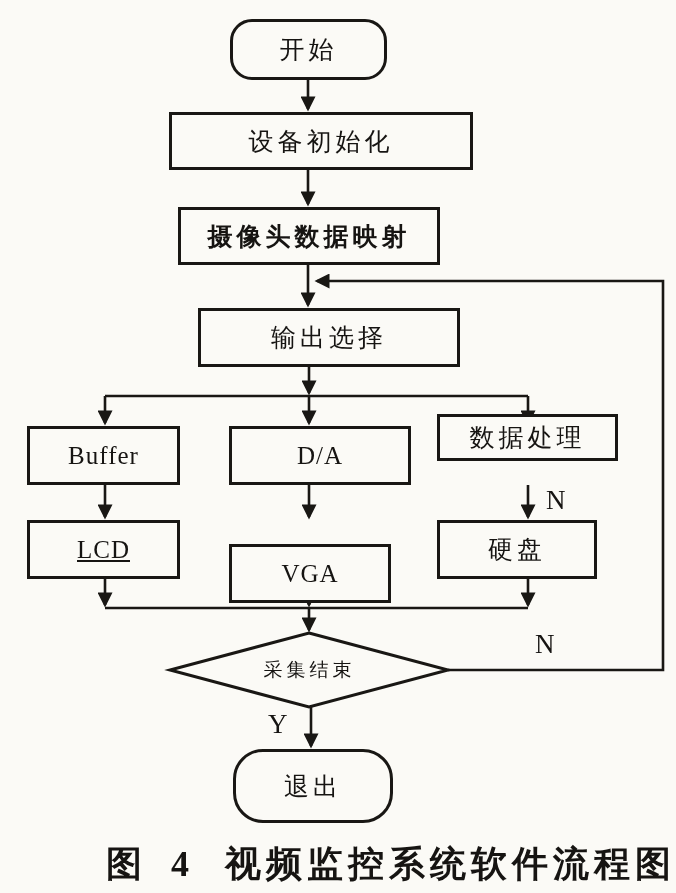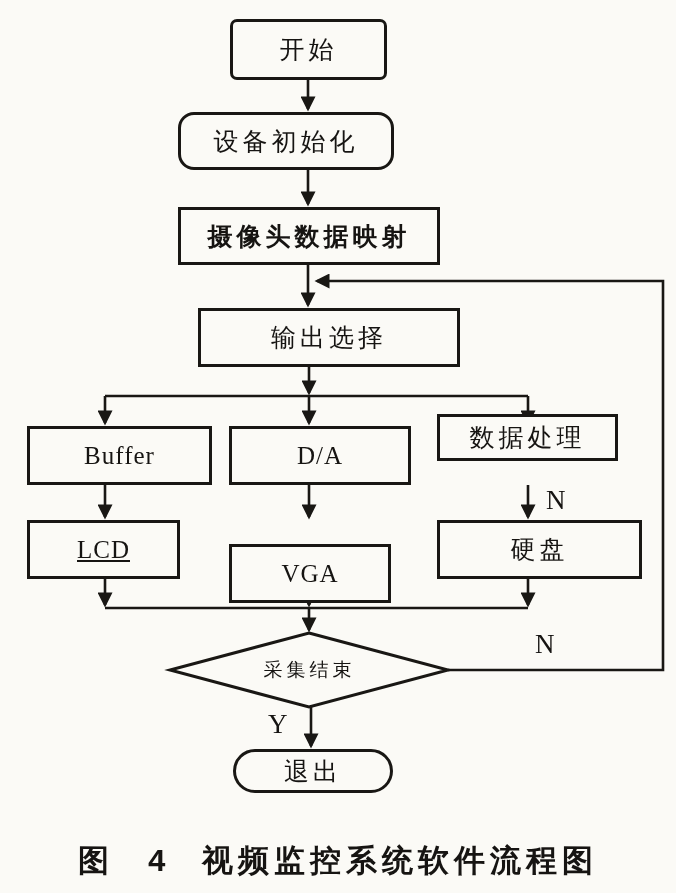--- a/index.html
+++ b/index.html
@@ -16,40 +16,40 @@
   .node{
     position:absolute;z-index:2;
     box-sizing:border-box;
     border:3px solid #191714;
     background:#fbfaf6;
     display:flex;align-items:center;justify-content:center;
     font-size:25px;letter-spacing:4px;
     white-space:nowrap;
   }
   .node.latin{letter-spacing:1px;}
-  .node.terminator{border-radius:7px;}
+  .node.terminator{border-radius:22px;}
   .node.pill{border-radius:30px;}
   .decision-label{
     position:absolute;z-index:2;
     display:flex;align-items:center;justify-content:center;
     font-size:19px;letter-spacing:4px;
     background:transparent;border:none;
   }
   .edge-label{
     position:absolute;z-index:3;
     font-size:27px;font-weight:400;
     font-family:"Liberation Serif","DejaVu Serif",serif;
   }
   .caption{
     position:absolute;z-index:2;
     left:0;top:840px;width:676px;
-    text-align:center;
-    font-size:31px;font-weight:700;
+    text-align:right;
+    font-size:36px;font-weight:700;
     letter-spacing:5px;
-    font-family:Liberation Mono, monospace;
+    font-family:Liberation Serif, serif;
   }
   .caption .fig-label{margin-right:26px;letter-spacing:10px;}
 </style>
 </head>
 <body>
 
 <div class="page">
 
   <svg class="wires" width="676" height="893" viewBox="0 0 676 893">
     <defs>
@@ -77,61 +77,61 @@
       <line x1="309" y1="608" x2="309" y2="630" marker-end="url(#ah)"></line>
       <line x1="311" y1="707" x2="311" y2="746" marker-end="url(#ah)"></line>
       <polygon points="309,633 448,670 309,707 170,670" stroke-width="3" fill="#fbfaf6"></polygon>
     </g>
   </svg>
 
   <div class="node terminator" style="left:230px;top:19px;width:157px;height:61px;">
     <span>开始</span>
   </div>
 
-  <div class="node" style="left:178px;top:112px;width:216px;height:58px;border-radius:16px;">
+  <div class="node" style="left:169px;top:112px;width:304px;height:58px;">
     <span>设备初始化</span>
   </div>
 
   <div class="node" style="left:178px;top:207px;width:262px;height:58px;font-weight:bold;">
     <span>摄像头数据映射</span>
   </div>
 
   <div class="node" style="left:178px;top:308px;width:262px;height:59px;margin-left:20px;">
     <span>输出选择</span>
   </div>
 
-  <div class="node latin" style="left:27px;top:426px;width:185px;height:59px;">
+  <div class="node latin" style="left:27px;top:426px;width:153px;height:59px;">
     <span>Buffer</span>
   </div>
 
   <div class="node latin" style="left:229px;top:426px;width:182px;height:59px;">
     <span>D/A</span>
   </div>
 
   <div class="node" style="left:437px;top:414px;width:181px;height:47px;justify-content:center;">
     <span>数据处理</span>
   </div>
 
   <div class="node latin" style="left:27px;top:520px;width:153px;height:59px;text-decoration:underline;">
     <span>LCD</span>
   </div>
 
   <div class="node latin" style="left:229px;top:544px;width:162px;height:59px;">
     <span>VGA</span>
   </div>
 
-  <div class="node" style="left:437px;top:520px;width:205px;height:59px;">
+  <div class="node" style="left:437px;top:520px;width:160px;height:59px;">
     <span>硬盘</span>
   </div>
 
   <div class="decision-label" style="left:170px;top:633px;width:279px;height:74px;">
     <span>采集结束</span>
   </div>
 
-  <div class="node pill" style="left:233px;top:749px;width:160px;height:44px;">
+  <div class="node pill" style="left:233px;top:749px;width:160px;height:74px;">
     <span>退出</span>
   </div>
 
   <div class="edge-label" style="left:546px;top:485px;">N</div>
 
   <div class="edge-label" style="left:535px;top:629px;">N</div>
 
   <div class="edge-label" style="left:268px;top:709px;">Y</div>
 
   <div class="caption">

